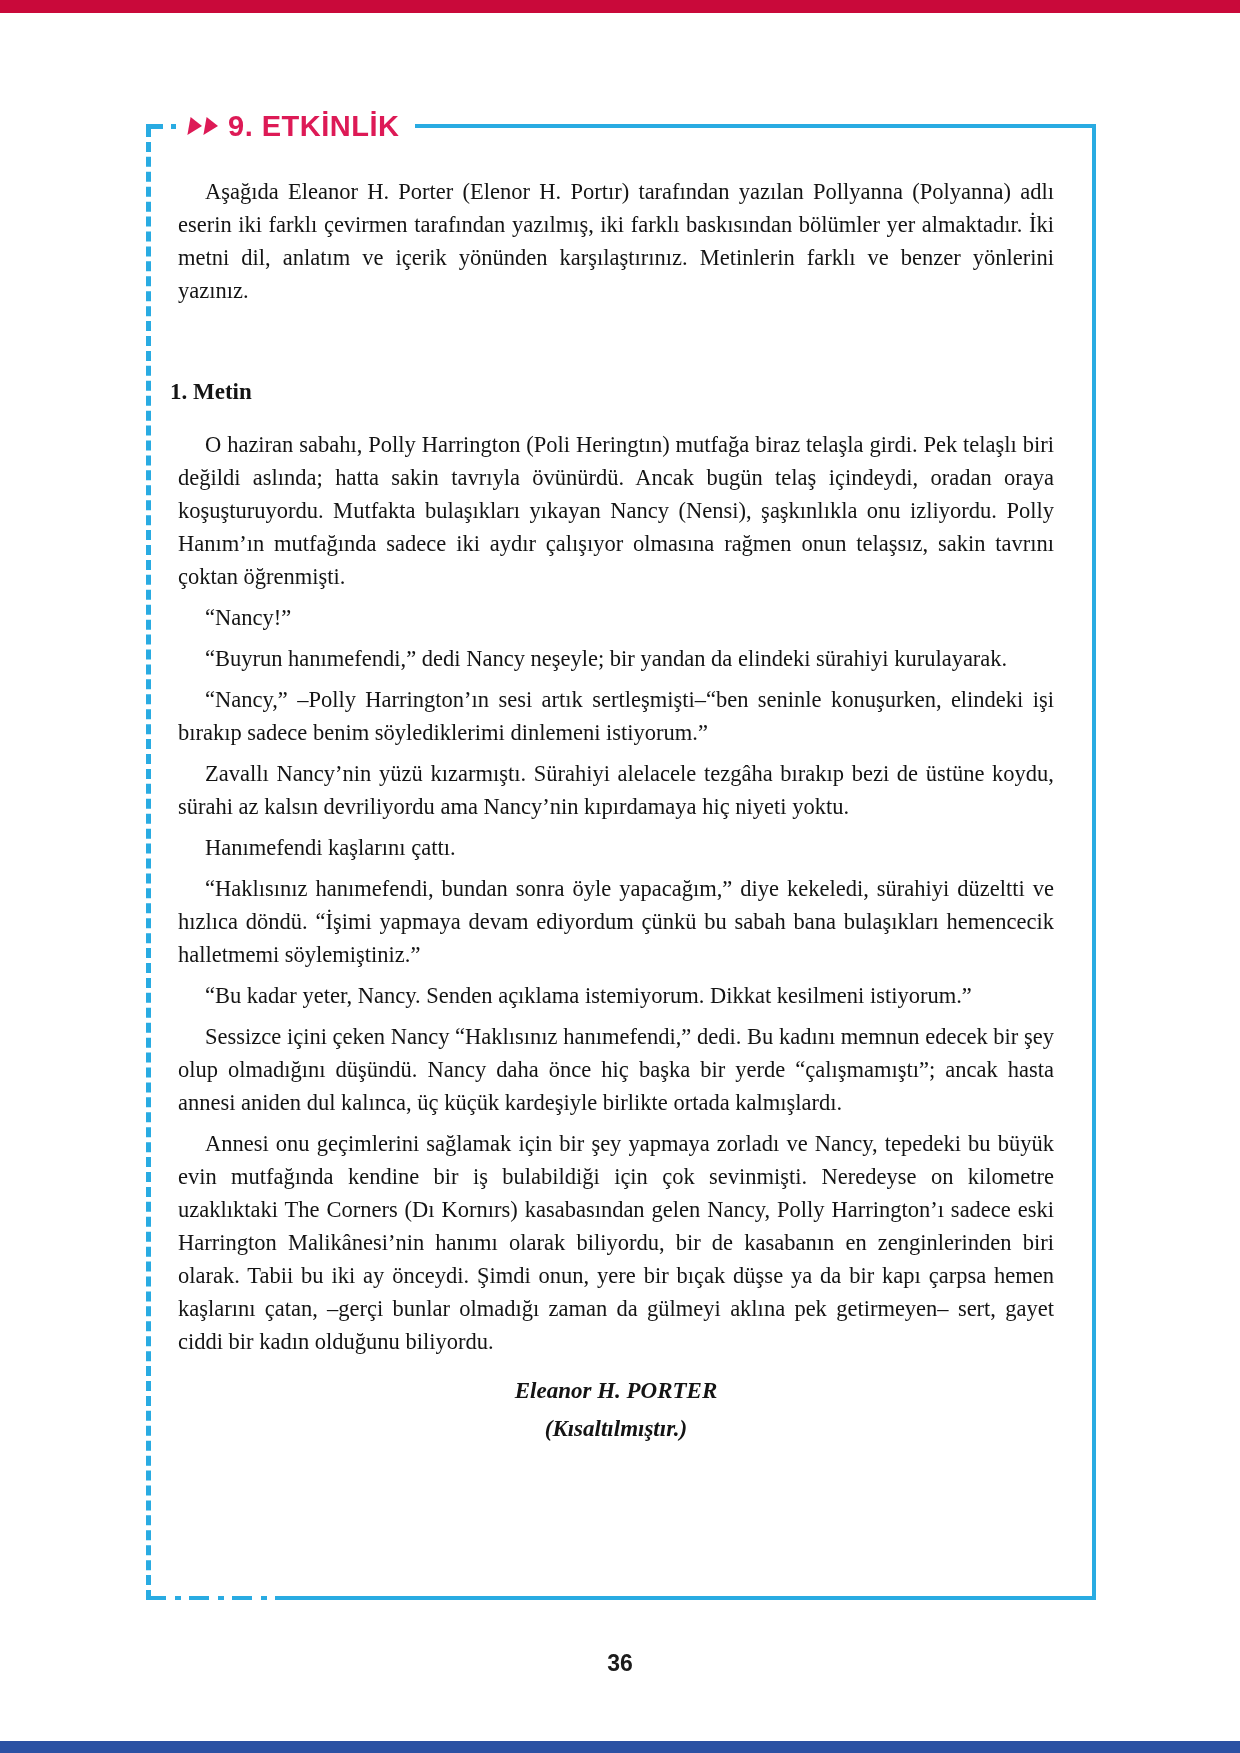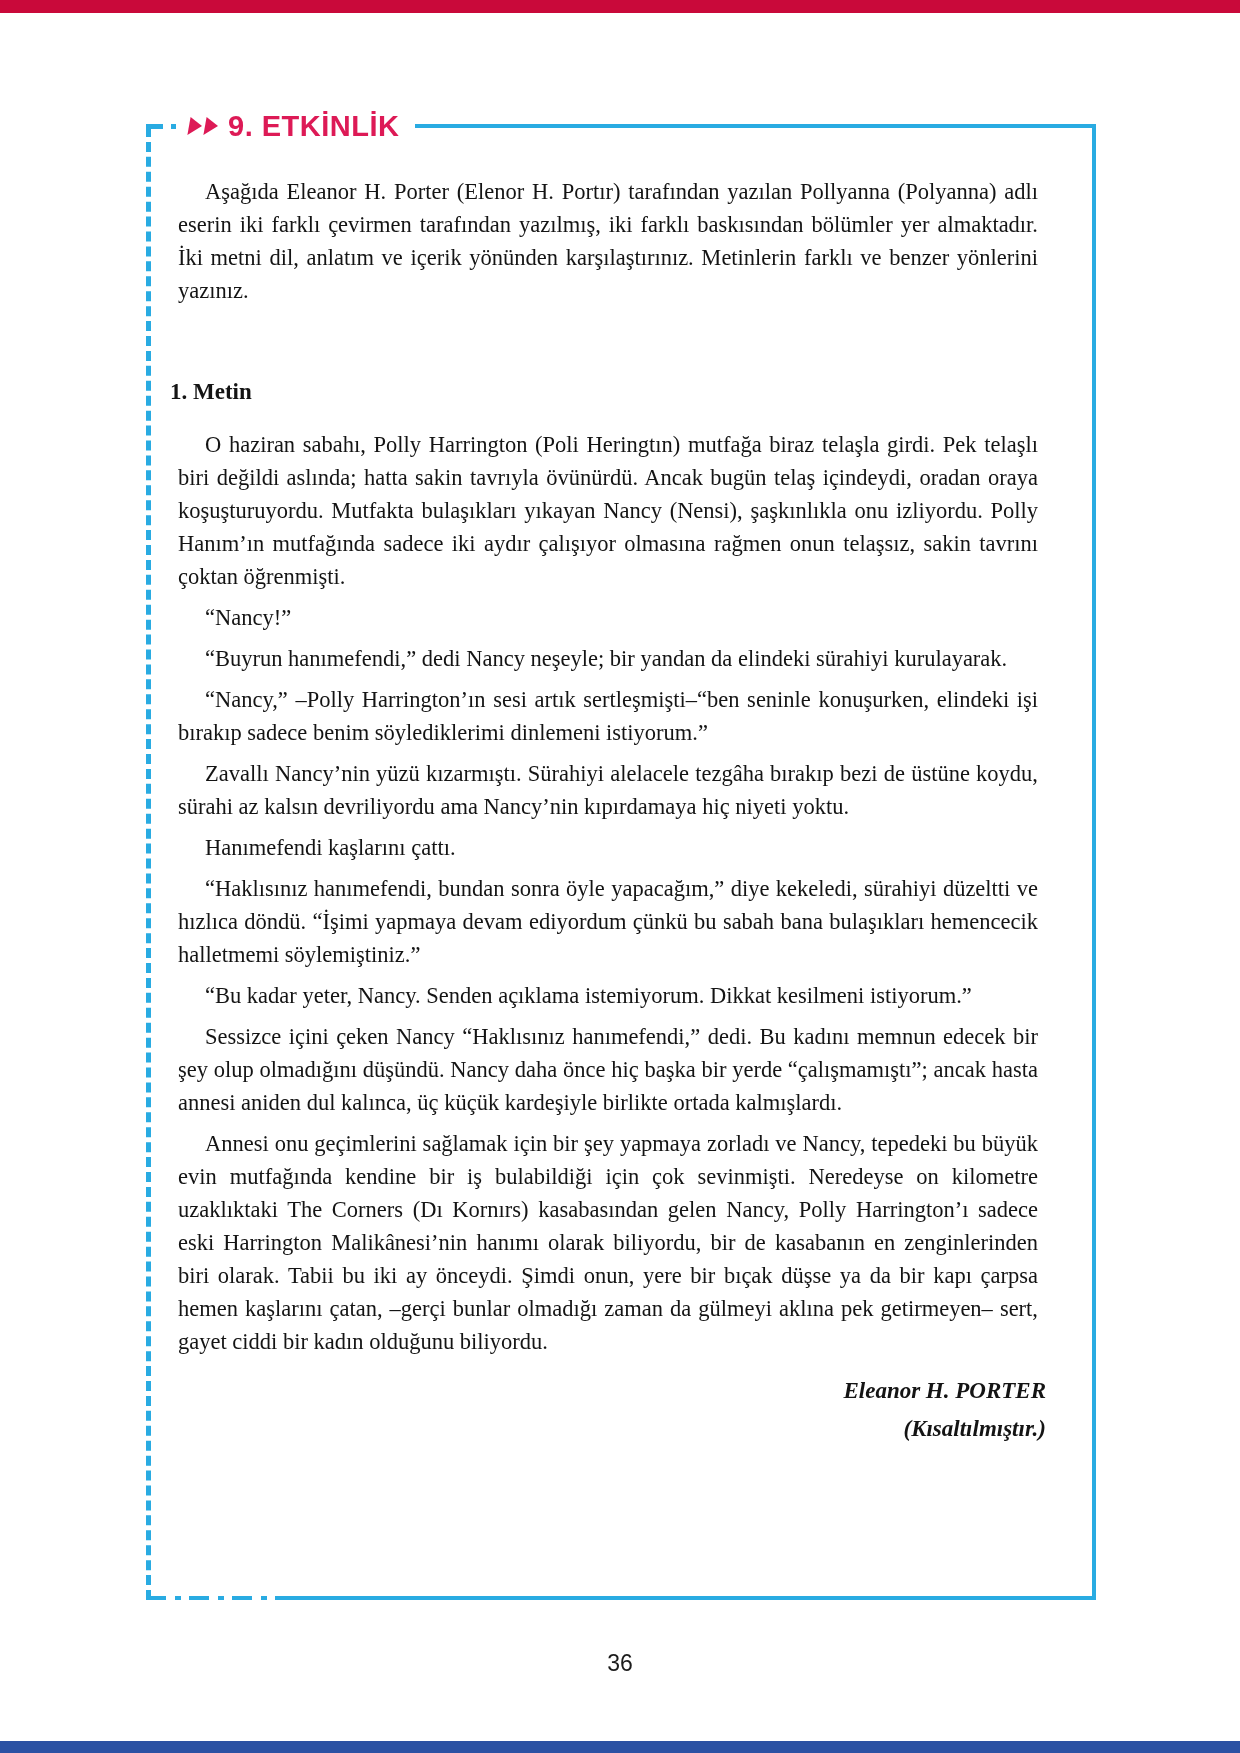--- a/index.html
+++ b/index.html
@@ -18,21 +18,21 @@
     position:absolute; bottom:0; left:0; width:1240px; height:12px;
     background:#2b51a3;
   }
 
   .activity-box {
     position:absolute; top:127px; left:146px; width:950px; height:1473px;
     box-sizing:border-box;
     border-left:5px dashed #29abe2;
     border-right:4px solid #29abe2;
     border-bottom:4px solid #29abe2;
-    padding:40px 46px 0 19px;
+    padding:40px 30px 0 19px;
   }
   
   .bottom-dash-mask {
     position:absolute; left:-5px; bottom:-4px; width:135px; height:4px;
     background:repeating-linear-gradient(90deg,
       rgba(0,0,0,0) 0 20px, #ffffff 20px 29px,
       rgba(0,0,0,0) 29px 35px, #ffffff 35px 43px);
   }
 
   .activity-header {
@@ -62,30 +62,30 @@
     margin:8px; text-align:justify; text-indent:27px;
     font-size:22.5px; line-height:33px;
   }
 
   .metin-title {
     font-weight:bold; font-size:23px;
     margin:72px 0 23px 0;
   }
 
   .attribution {
-    margin-top:14px; text-align:right;
+    margin-top:14px; text-align:center;
     font-weight:bold; font-style:italic;
     font-size:23px; line-height:38px;
   }
 
   .page-number {
     position:absolute; top:1650px; left:0; width:1240px;
     text-align:center;
     font-family:"Liberation Sans", sans-serif;
-    font-weight:normal; font-size:23px; color:#1c1c1c;
+    font-weight:bold; font-size:23px; color:#1c1c1c;
   }
 </style>
 </head>
 <body>
 
 <div class="top-bar"></div>
 
 <div class="activity-box">
 
   <div class="activity-header">

